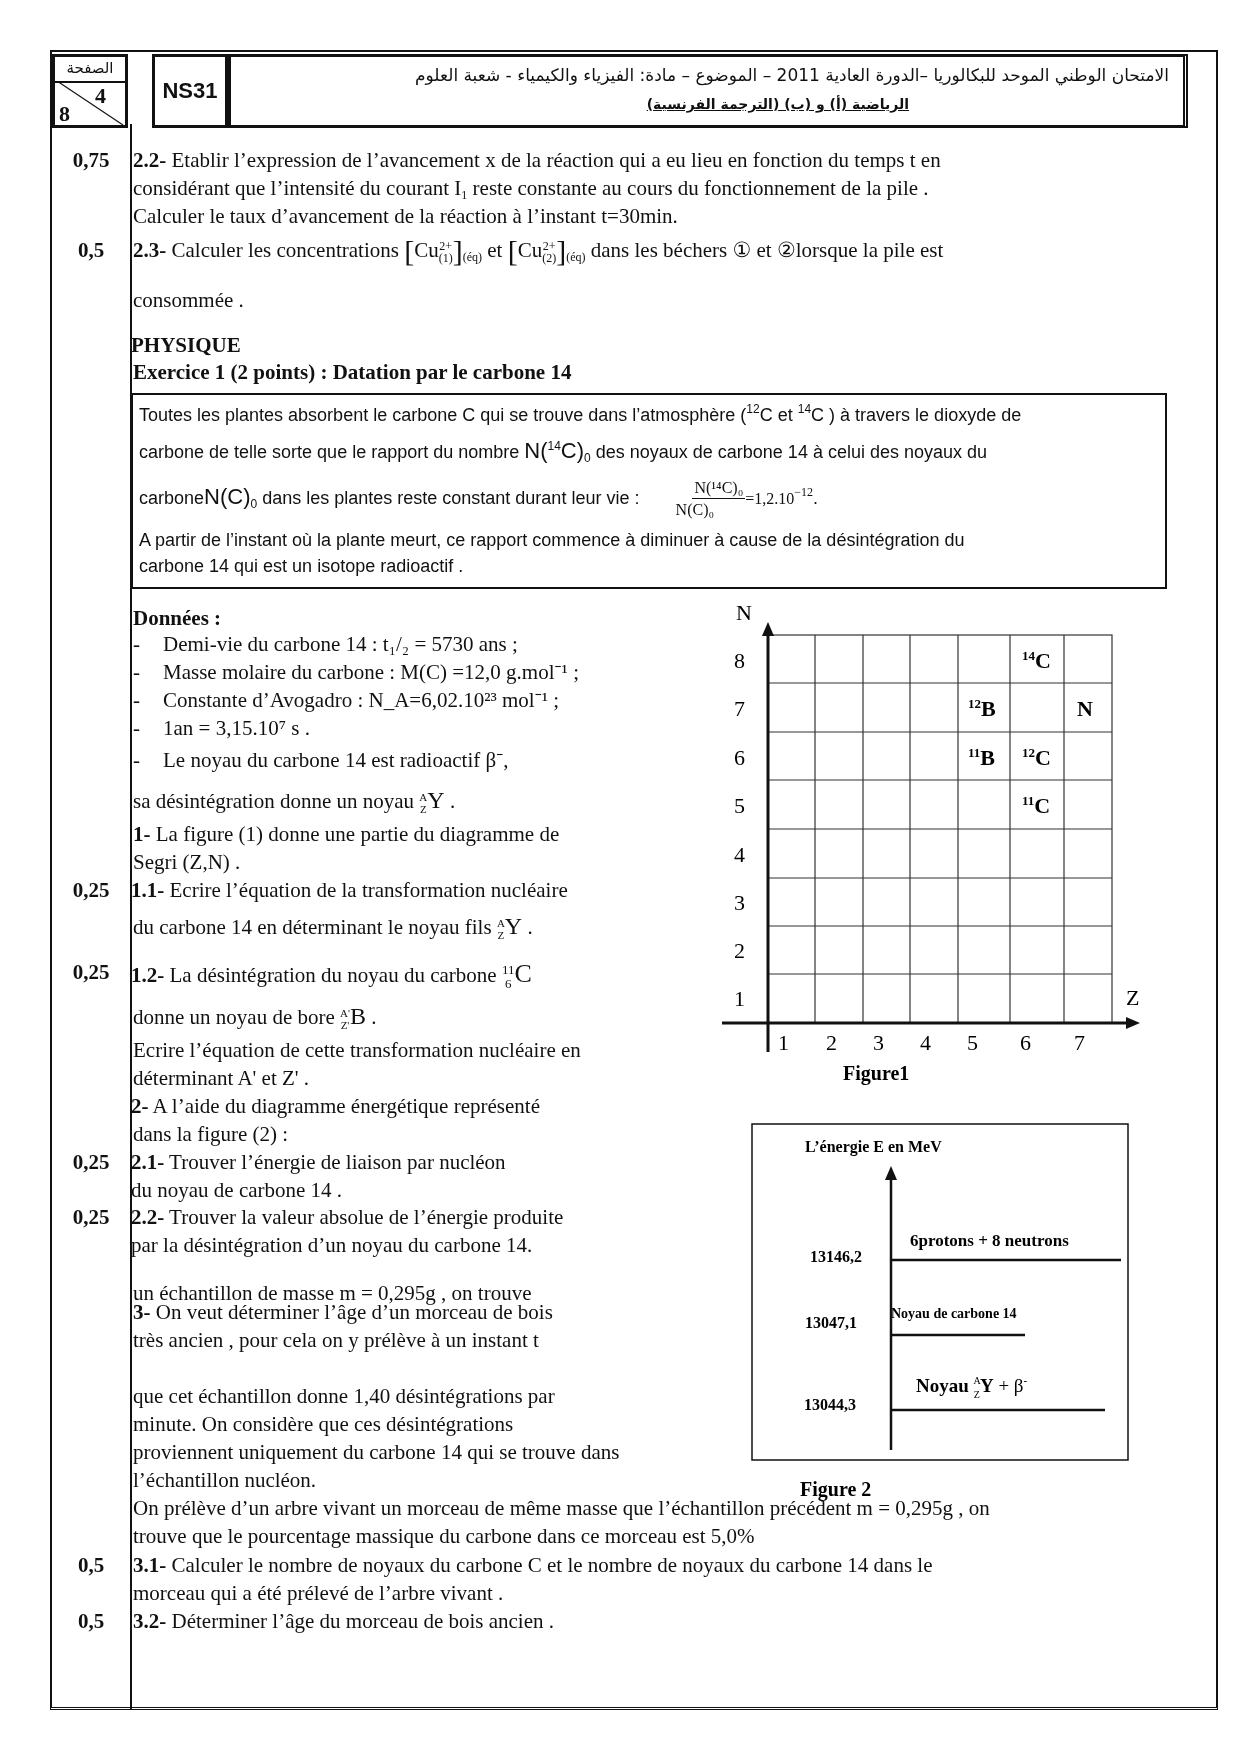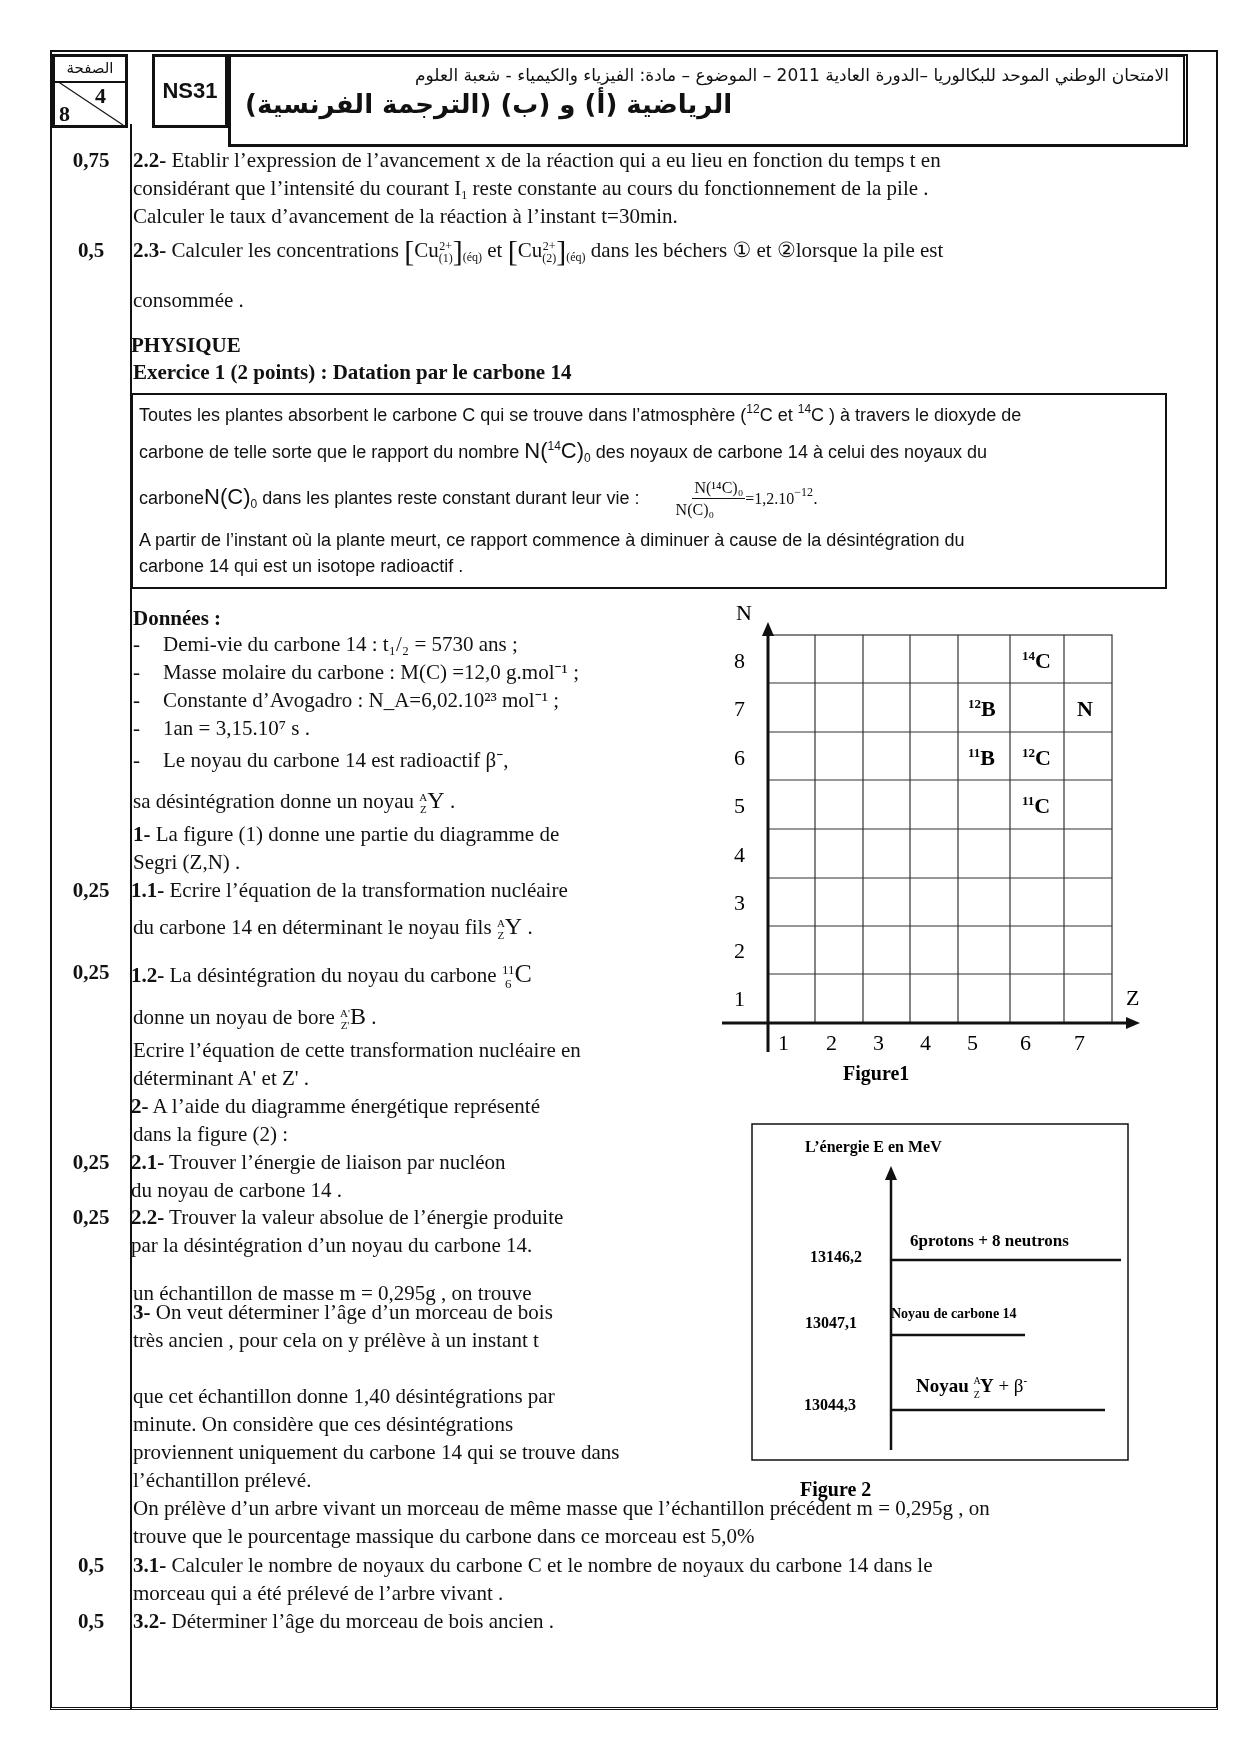--- a/index.html
+++ b/index.html
@@ -6,23 +6,23 @@
   body{width:1240px;height:1754px;position:relative;font-family:"Liberation Serif",serif;color:#111;overflow:hidden;}
   .abs{position:absolute;}
   .frame{position:absolute;left:50px;top:50px;width:1168px;height:1660px;border:2px solid #111;border-bottom:3px double #111;box-sizing:border-box;}
   .margin-line{position:absolute;left:130px;top:124px;width:0;height:1586px;border-left:2px solid #111;}
   
   .pg-box{position:absolute;left:52px;top:54px;width:76px;height:74px;border:3px solid #111;box-sizing:border-box;}
   .pg-label{height:24px;border-bottom:2px solid #111;text-align:center;font-family:"DejaVu Sans",sans-serif;font-size:15px;line-height:22px;}
   .pg-diag{position:absolute;left:0;top:24px;width:70px;height:44px;}
   .pg-num{position:absolute;font-weight:bold;font-size:22px;}
   .code-box{position:absolute;left:152px;top:54px;width:76px;height:74px;border:3px solid #111;box-sizing:border-box;font-family:"Liberation Sans",sans-serif;font-weight:bold;font-size:22px;display:flex;align-items:center;justify-content:center;}
-  .title-box{position:absolute;left:228px;top:54px;width:960px;height:93px;border:3px solid #111;border-right:5px double #111;box-sizing:border-box;direction:rtl;text-align:center;font-family:"DejaVu Sans",sans-serif;padding:4px 14px;}
+  .title-box{position:absolute;left:228px;top:54px;width:960px;height:74px;border:3px solid #111;border-right:5px double #111;box-sizing:border-box;direction:rtl;text-align:center;font-family:"DejaVu Sans",sans-serif;padding:4px 14px;}
   .title-l1{font-size:17px;line-height:28px;text-align:right;}
-  .title-l2{font-size:26px;font-weight:bold;line-height:30px;text-align:left;padding-right:260px;}
+  .title-l2{font-size:14px;font-weight:bold;line-height:30px;text-align:right;padding-right:260px;text-decoration:underline;}
   .pts{position:absolute;left:58px;width:66px;text-align:center;font-weight:bold;font-size:21px;}
   .txt{position:absolute;font-size:21px;line-height:28px;white-space:nowrap;}
   b.q{font-weight:bold;}
   sup{font-size:12px;vertical-align:8px;line-height:0;}
   sub{font-size:12px;vertical-align:-4px;line-height:0;}
   .intro{position:absolute;left:131px;top:393px;width:1036px;height:196px;border:2px solid #111;box-sizing:border-box;font-family:"Liberation Sans",sans-serif;font-size:18px;color:#111;padding:4px 6px;}
   .intro div{white-space:nowrap;}
   .frac{display:inline-block;vertical-align:middle;text-align:center;font-family:"Liberation Serif",serif;font-size:16px;}
   .frac .n{border-bottom:1.5px solid #111;padding:0 2px;margin-left:48px;}
   svg text{font-family:"Liberation Serif",serif;}
@@ -100,21 +100,21 @@
 <div class="pts" style="top:1205px;">0,25</div>
 <div class="txt" style="left:131px;top:1203px;"><b class="q">2.2-</b><span> Trouver la valeur absolue de l’énergie produite</span></div>
 <div class="txt" style="left:131px;top:1231px;">par la désintégration d’un noyau du carbone 14.</div>
 
 <div class="txt" style="left:133px;top:1298px;"><b class="q">3-</b><span>  On veut déterminer l’âge d’un morceau de bois</span></div>
 <div class="txt" style="left:133px;top:1326px;"> très ancien , pour cela on y  prélève à un instant t</div>
 <div class="txt" style="left:133px;top:1279px;"> un échantillon de masse m = 0,295g  , on trouve</div>
 <div class="txt" style="left:133px;top:1382px;">que cet échantillon donne 1,40 désintégrations par</div>
 <div class="txt" style="left:133px;top:1410px;">minute. On considère que ces désintégrations</div>
 <div class="txt" style="left:133px;top:1438px;">proviennent uniquement du carbone 14 qui se trouve dans</div>
-<div class="txt" style="left:133px;top:1466px;"> l’échantillon prélevé.</div>
+<div class="txt" style="left:133px;top:1466px;"> l’échantillon nucléon.</div>
 <div class="txt" style="left:133px;top:1494px;"> On prélève d’un arbre vivant un morceau de même masse que l’échantillon précédent m = 0,295g , on</div>
 <div class="txt" style="left:133px;top:1522px;">trouve que le pourcentage massique du carbone dans ce morceau est 5,0%</div>
 
 <div class="pts" style="top:1553px;">0,5</div>
 <div class="txt" style="left:133px;top:1551px;"><b class="q">3.1-</b><span> Calculer le nombre de noyaux du carbone C  et le nombre de noyaux du carbone 14 dans le</span></div>
 <div class="txt" style="left:133px;top:1579px;">morceau qui a été prélevé de l’arbre vivant .</div>
 
 <div class="pts" style="top:1609px;">0,5</div>
 <div class="txt" style="left:133px;top:1607px;"><b class="q">3.2-</b><span> Déterminer l’âge du morceau de bois ancien  .</span></div>
 

